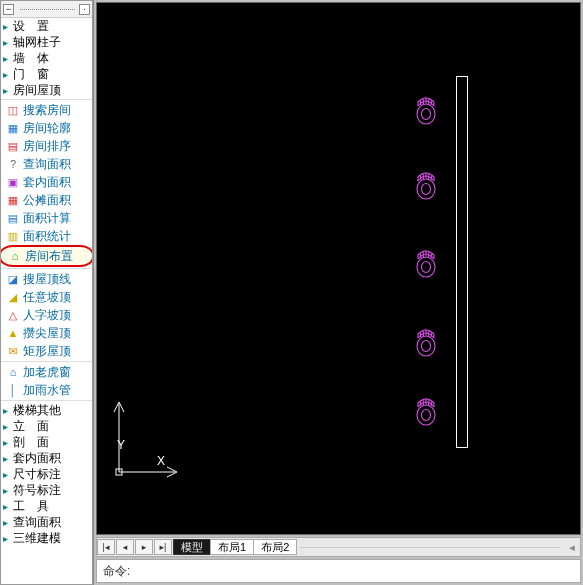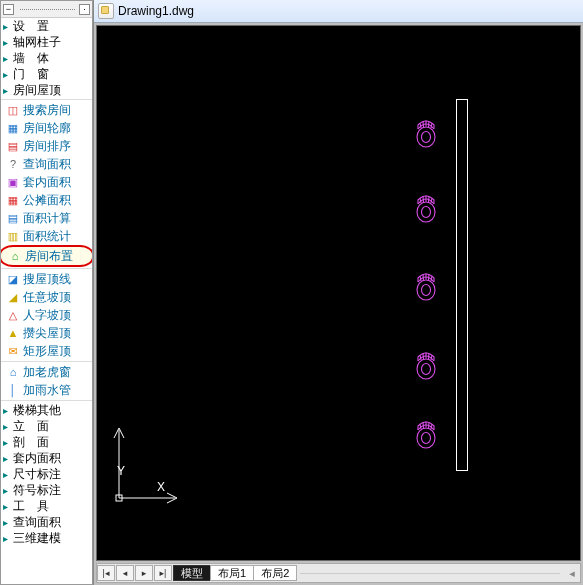--- a/index.html
+++ b/index.html
@@ -184,24 +184,20 @@
           <span class="lbl">查询面积</span>
         </div>
         <div class="grp">
           <span class="arrow">▸</span>
           <span class="lbl">三维建模</span>
         </div>
       </div>
   </div>
 
   <div class="main">
-    <div class="titlebar">
-      <span class="ficon"></span>
-      <span>Drawing1.dwg</span>
-    </div>
     <div class="canvasWrap">
       <div class="canvas">
         <div class="rect"></div>
         <div id="toilets">
             <div class="toilet" style="top: 91px; right: 140px;"><svg viewBox="0 0 28 32">
                 <g fill="none" stroke="#d94ee8" stroke-width="1.1">
 <ellipse cx="14" cy="20" rx="9" ry="10"></ellipse>
 <ellipse cx="14" cy="20" rx="4.5" ry="5.5" fill="#000"></ellipse>
 <path d="M6 12 Q14 2 22 12"></path>
 <path d="M6 12 L6 8 Q14 0 22 8 L22 12"></path>
@@ -282,14 +278,17 @@
       <span class="navbtn">|◂</span>
       <span class="navbtn">◂</span>
       <span class="navbtn">▸</span>
       <span class="navbtn">▸|</span>
       <span class="tab active">模型</span>
       <span class="tab">布局1</span>
       <span class="tab">布局2</span>
       <span class="nav-spacer"></span>
       <span class="navend">◂</span>
     </div>
+    <div class="cmd">
+      <span>命令:</span>
+    </div>
   </div>
 </div>
 
 </body></html>

